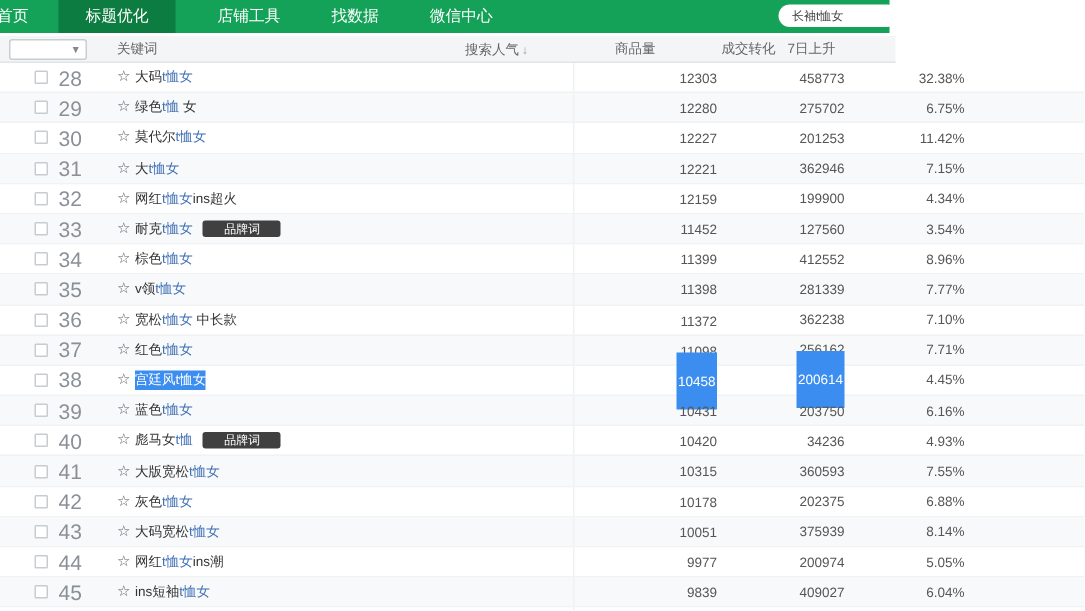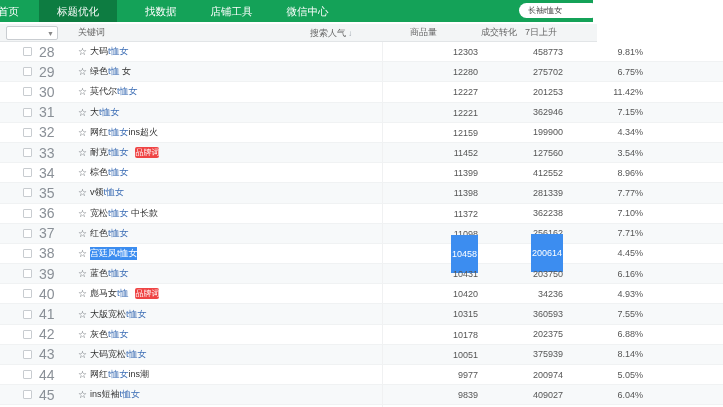--- a/index.html
+++ b/index.html
@@ -38,22 +38,22 @@
   .row-num { font-size:14px; color:#8a9097; margin-left:7px; }
 
   .c-kw { flex:1; display:flex; align-items:center; min-width:0; height:100%;
           white-space:nowrap; overflow:hidden; }
   .star { color:#5a6066; font-size:10px; margin-right:3px; flex:none; }
   .kw-text { font-size:9px; }
   .kw-pre, .kw-suf { color:#333; }
   .kw-match { color:#3d6eb5; }
   .kw-sel { background:#3c8df0; color:#fff; }
   .kw-sel .kw-pre, .kw-sel .kw-match, .kw-sel .kw-suf { color:#fff; }
-  .badge { background:#ef4444; color:#fff; font-size:8px; line-height:11px;
-           border-radius:2px; padding:0 0; margin-left:7px; flex:none; }
+  .badge { background:#404040; color:#fff; font-size:8px; line-height:11px;
+           border-radius:2px; padding:0 14px; margin-left:7px; flex:none; }
 
   .c-pop   { width:96px; text-align:right; flex:none; height:100%; line-height:20.2px;
              border-left:1px solid #f0f1f2; }
   .c-items { width:85px; text-align:right; flex:none; }
   .c-conv  { width:80px; text-align:right; flex:none; }
   .c-rise  { width:80px; padding-left:8px; flex:none; }
   .num-sel { background:#3c8df0; color:#fff; padding:14px 1px; }
 
   .thead .c-pop { border-left:none; line-height:18px; }
   .sort-arrow { color:#9aa3ab; font-size:8px; margin-left:2px; }
@@ -61,22 +61,22 @@
   .tbody { position:absolute; top:42px; left:0; width:723px; height:365px; overflow:hidden; }
 </style>
 </head>
 <body>
 
 <div class="app">
 
   <div class="navbar">
     <div class="nav-tab first">首页</div>
     <div class="nav-tab active">标题优化</div>
+    <div class="nav-tab gap">店铺工具</div>
     <div class="nav-tab gap">找数据</div>
-    <div class="nav-tab gap">店铺工具</div>
     <div class="nav-tab gap">微信中心</div>
     <div class="search-pill">长袖t恤女</div>
   </div>
 
   <div class="thead">
     <div class="c-check">
       <div class="filter-select">
         <span class="filter-caret">▼</span>
       </div>
     </div>
@@ -103,21 +103,21 @@
       <span class="checkbox"></span>
       <span class="row-num">28</span>
     </div>
     <div class="c-kw">
       <span class="star">☆</span>
       <span class="kw-text"><span class="kw-pre">大码</span><span class="kw-match">t恤女</span><span class="kw-suf"></span></span>
 
     </div>
     <div class="c-pop"><span class="pop-val">12303</span></div>
     <div class="c-items"><span class="items-val">458773</span></div>
-    <div class="c-conv"><span>9.81%</span></div>
+    <div class="c-conv"><span>32.38%</span></div>
     <div class="c-rise"></div>
   </div>
       <div class="row alt">
     <div class="c-check">
       <span class="checkbox"></span>
       <span class="row-num">29</span>
     </div>
     <div class="c-kw">
       <span class="star">☆</span>
       <span class="kw-text"><span class="kw-pre">绿色</span><span class="kw-match">t恤</span><span class="kw-suf"> 女</span></span>

